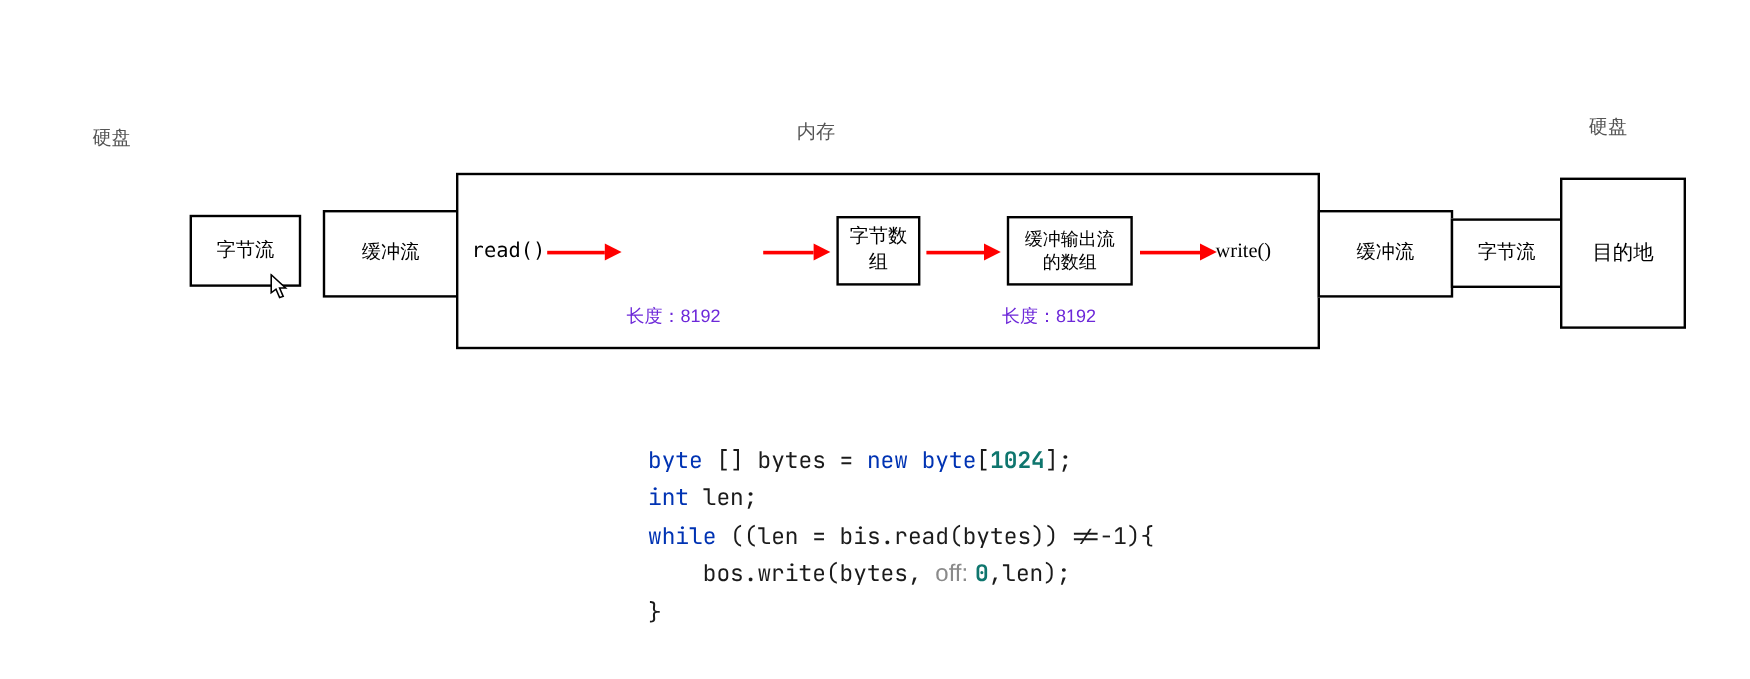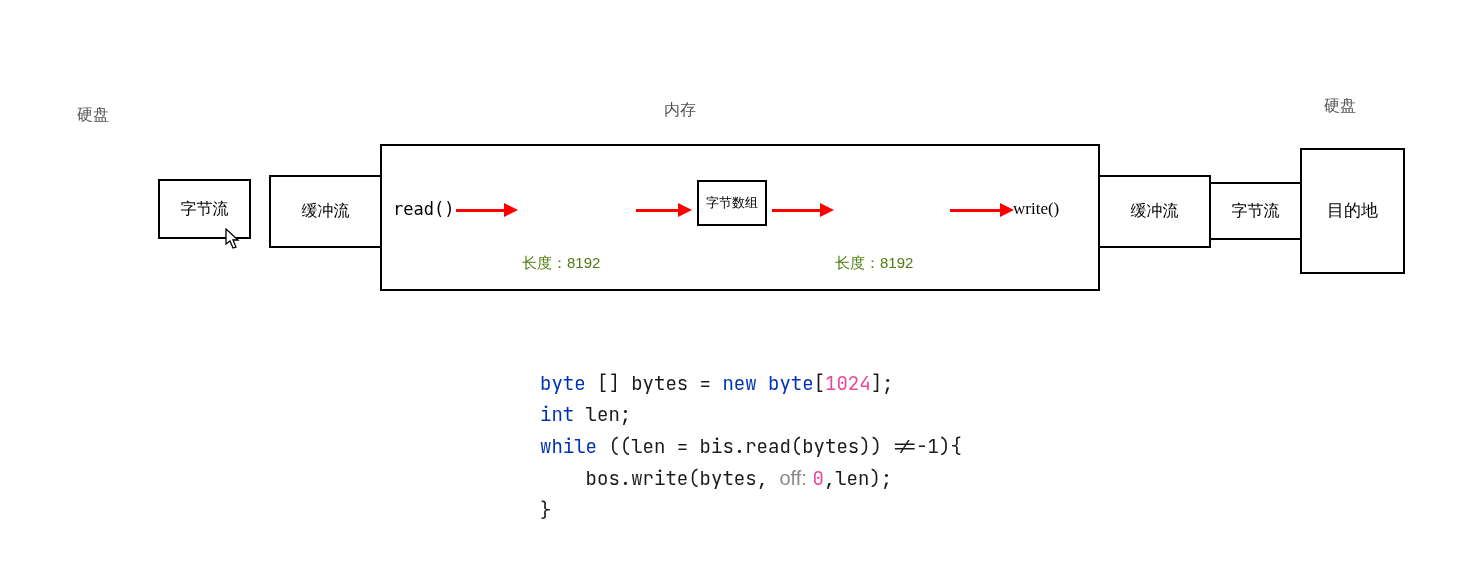--- a/index.html
+++ b/index.html
@@ -27,21 +27,21 @@
     justify-content: center;
     text-align: center;
     font-size: 17px;
     color: #000;
     box-sizing: border-box;
     line-height: 1.3;
   }
   .sublabel {
     position: absolute;
     font-size: 15px;
-    color: #4d7c0f;
+    color: #6d28d9;
     text-align: right;
   }
   .arrow {
     position: absolute;
     height: 0;
   }
   .arrow .shaft {
     position: absolute;
     height: 3px;
     background: #f00;
@@ -59,21 +59,21 @@
   }
   .code {
     position: absolute;
     font-family: "JetBrains Mono", "Consolas", "Menlo", monospace;
     font-size: 19px;
     color: #1b1b1b;
     line-height: 1.65;
     white-space: pre;
   }
   .kw { color: #0033b3; font-weight: normal; }
-  .num { color: #ec4899; }
+  .num { color: #0f766e; font-weight: bold; }
   .hint { color: #8a8a8a; font-style: normal; font-family: sans-serif; font-size: 20px; }
   .cursor-icon {
     position: absolute;
     width: 16px;
     height: 22px;
   }
 </style>
 </head>
 <body>
 
@@ -105,29 +105,32 @@
     <div class="head" style="left:48px;"></div>
   </div>
 
   <div class="sublabel" style="left:522px; top:254px;">长度：8192</div>
 
   <div class="arrow" style="left:636px; top:210px;">
     <div class="shaft" style="width:42px;"></div>
     <div class="head" style="left:42px;"></div>
   </div>
 
-  <div class="box" style="left:697px; top:180px; width:70px; height:46px; font-size:13px;">
+  <div class="box" style="left:697px; top:180px; width:70px; height:58px; font-size:16px;">
     <span style="padding:0 6px;">字节数组</span>
   </div>
 
   <div class="arrow" style="left:772px; top:210px;">
     <div class="shaft" style="width:48px;"></div>
     <div class="head" style="left:48px;"></div>
   </div>
 
+  <div class="box" style="left:839px; top:180px; width:105px; height:58px; font-size:15px;">
+    <span style="padding:0 6px;">缓冲输出流的数组</span>
+  </div>
   <div class="sublabel" style="left:835px; top:254px;">长度：8192</div>
 
   <div class="arrow" style="left:950px; top:210px;">
     <div class="shaft" style="width:50px;"></div>
     <div class="head" style="left:50px;"></div>
   </div>
 
   <div style="position:absolute; left:1013px; top:199px; font-family:Liberation Serif, serif; font-size:17px;">write()</div>
 
   <div class="box" style="left:1098px; top:175px; width:113px; height:73px; font-size:16px;">

